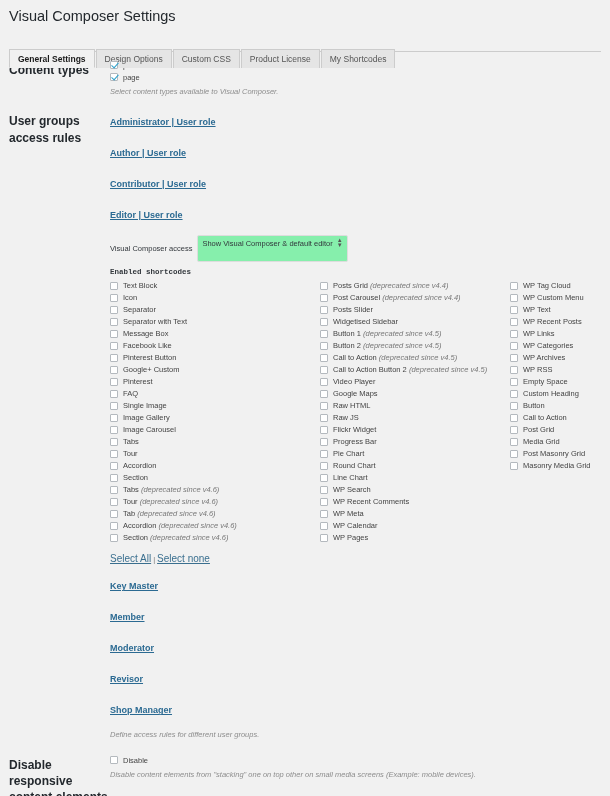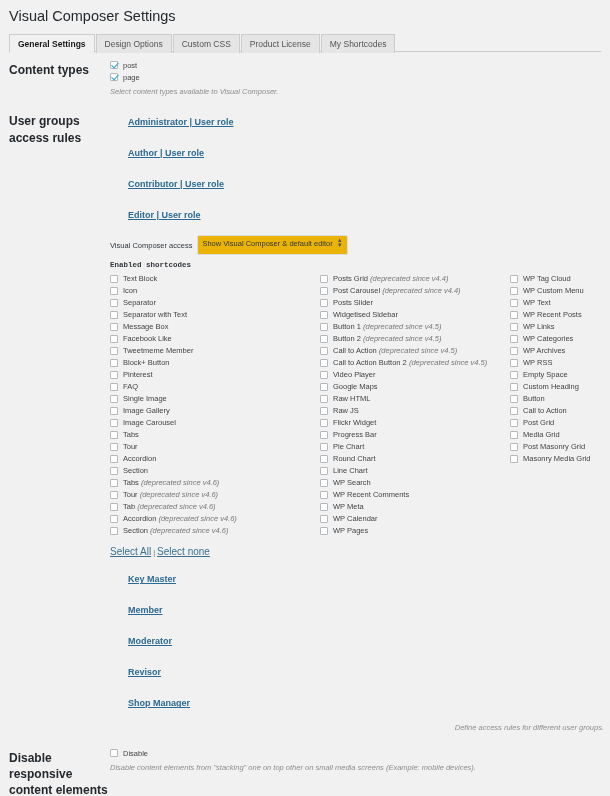--- a/index.html
+++ b/index.html
@@ -38,21 +38,21 @@
     padding: 0 8px;
     border: 1px solid #ccc;
     border-bottom: none;
     background: #e5e5e5;
     color: #555;
     margin-right: 1px;
     height: 19px;
     white-space: nowrap;
     cursor: pointer;
     position: relative;
-    top: 1px;
+    top: 16px;
   }
   .tab.active {
     background: #f1f1f1;
     color: #1a1a1a;
     font-weight: bold;
     border-bottom: 1px solid #f1f1f1;
   }
   
   .form-table { width: 610px; padding: 0; }
   .row { display: flex; align-items: flex-start; padding: 0 0 0 0; }
@@ -107,48 +107,48 @@
   
   a.role-link {
     color: #2b6a92;
     font-size: 9px;
     font-weight: bold;
     text-decoration: underline;
     display: inline-block;
     line-height: 1;
     cursor: pointer;
   }
-  .role-block { margin-bottom: 13px; margin-left: 18px; }
+  .role-block { margin-bottom: 13px; }
   a.small-link {
     color: #3a6f8f;
     font-size: 10px;
     text-decoration: underline;
     cursor: pointer;
   }
   .sep-pipe { color: #777; font-size: 7.5px; padding: 0 2px; }
   
   .access-row {
     display: flex; align-items: center;
     margin: 3px 0 6px 0;
   }
   .access-label {
     font-size: 7.5px;
     font-weight: normal;
     color: #32373c;
     margin-right: 5px;
   }
   .select-box {
     border: 1px solid #ddd;
-    background: #eab308;
+    background: #86efac;
     border-radius: 2px;
     font-size: 7.5px;
     color: #32373c;
     padding: 2px 14px 2px 4px;
     position: relative;
-    height: 20px;
+    height: 27px;
     line-height: 11px;
     cursor: pointer;
     display: inline-block;
   }
   .select-box .arrows {
     position: absolute;
     right: 4px; top: 2px;
     font-size: 6px; line-height: 5px;
     color: #555;
   }
@@ -246,25 +246,25 @@
               <div class="cb-line">
                 <span class="cb"></span>
                 <span>Message Box</span>
               </div>
               <div class="cb-line">
                 <span class="cb"></span>
                 <span>Facebook Like</span>
               </div>
               <div class="cb-line">
                 <span class="cb"></span>
-                <span>Tweetmeme Member</span>
-              </div>
-              <div class="cb-line">
-                <span class="cb"></span>
-                <span>Block+ Button</span>
+                <span>Pinterest Button</span>
+              </div>
+              <div class="cb-line">
+                <span class="cb"></span>
+                <span>Google+ Custom</span>
               </div>
               <div class="cb-line">
                 <span class="cb"></span>
                 <span>Pinterest</span>
               </div>
               <div class="cb-line">
                 <span class="cb"></span>
                 <span>FAQ</span>
               </div>
               <div class="cb-line">
@@ -490,21 +490,21 @@
         </div>
 
         <div id="roles-bottom">
             <div class="role-block"><a class="role-link">Key Master</a></div>
             <div class="role-block"><a class="role-link">Member</a></div>
             <div class="role-block"><a class="role-link">Moderator</a></div>
             <div class="role-block"><a class="role-link">Revisor</a></div>
             <div class="role-block"><a class="role-link">Shop Manager</a></div>
           </div>
 
-        <p class="desc" style="margin-top:4px;text-align:right;">Define access rules for different user groups.</p>
+        <p class="desc" style="margin-top:4px;">Define access rules for different user groups.</p>
       </div>
     </div>
 
     <div class="spacer-row"></div>
 
     <div class="row">
       <div class="row-label">Disable responsive content elements</div>
       <div class="row-field">
         <div id="disable-responsive-list">
             <div class="cb-line">

